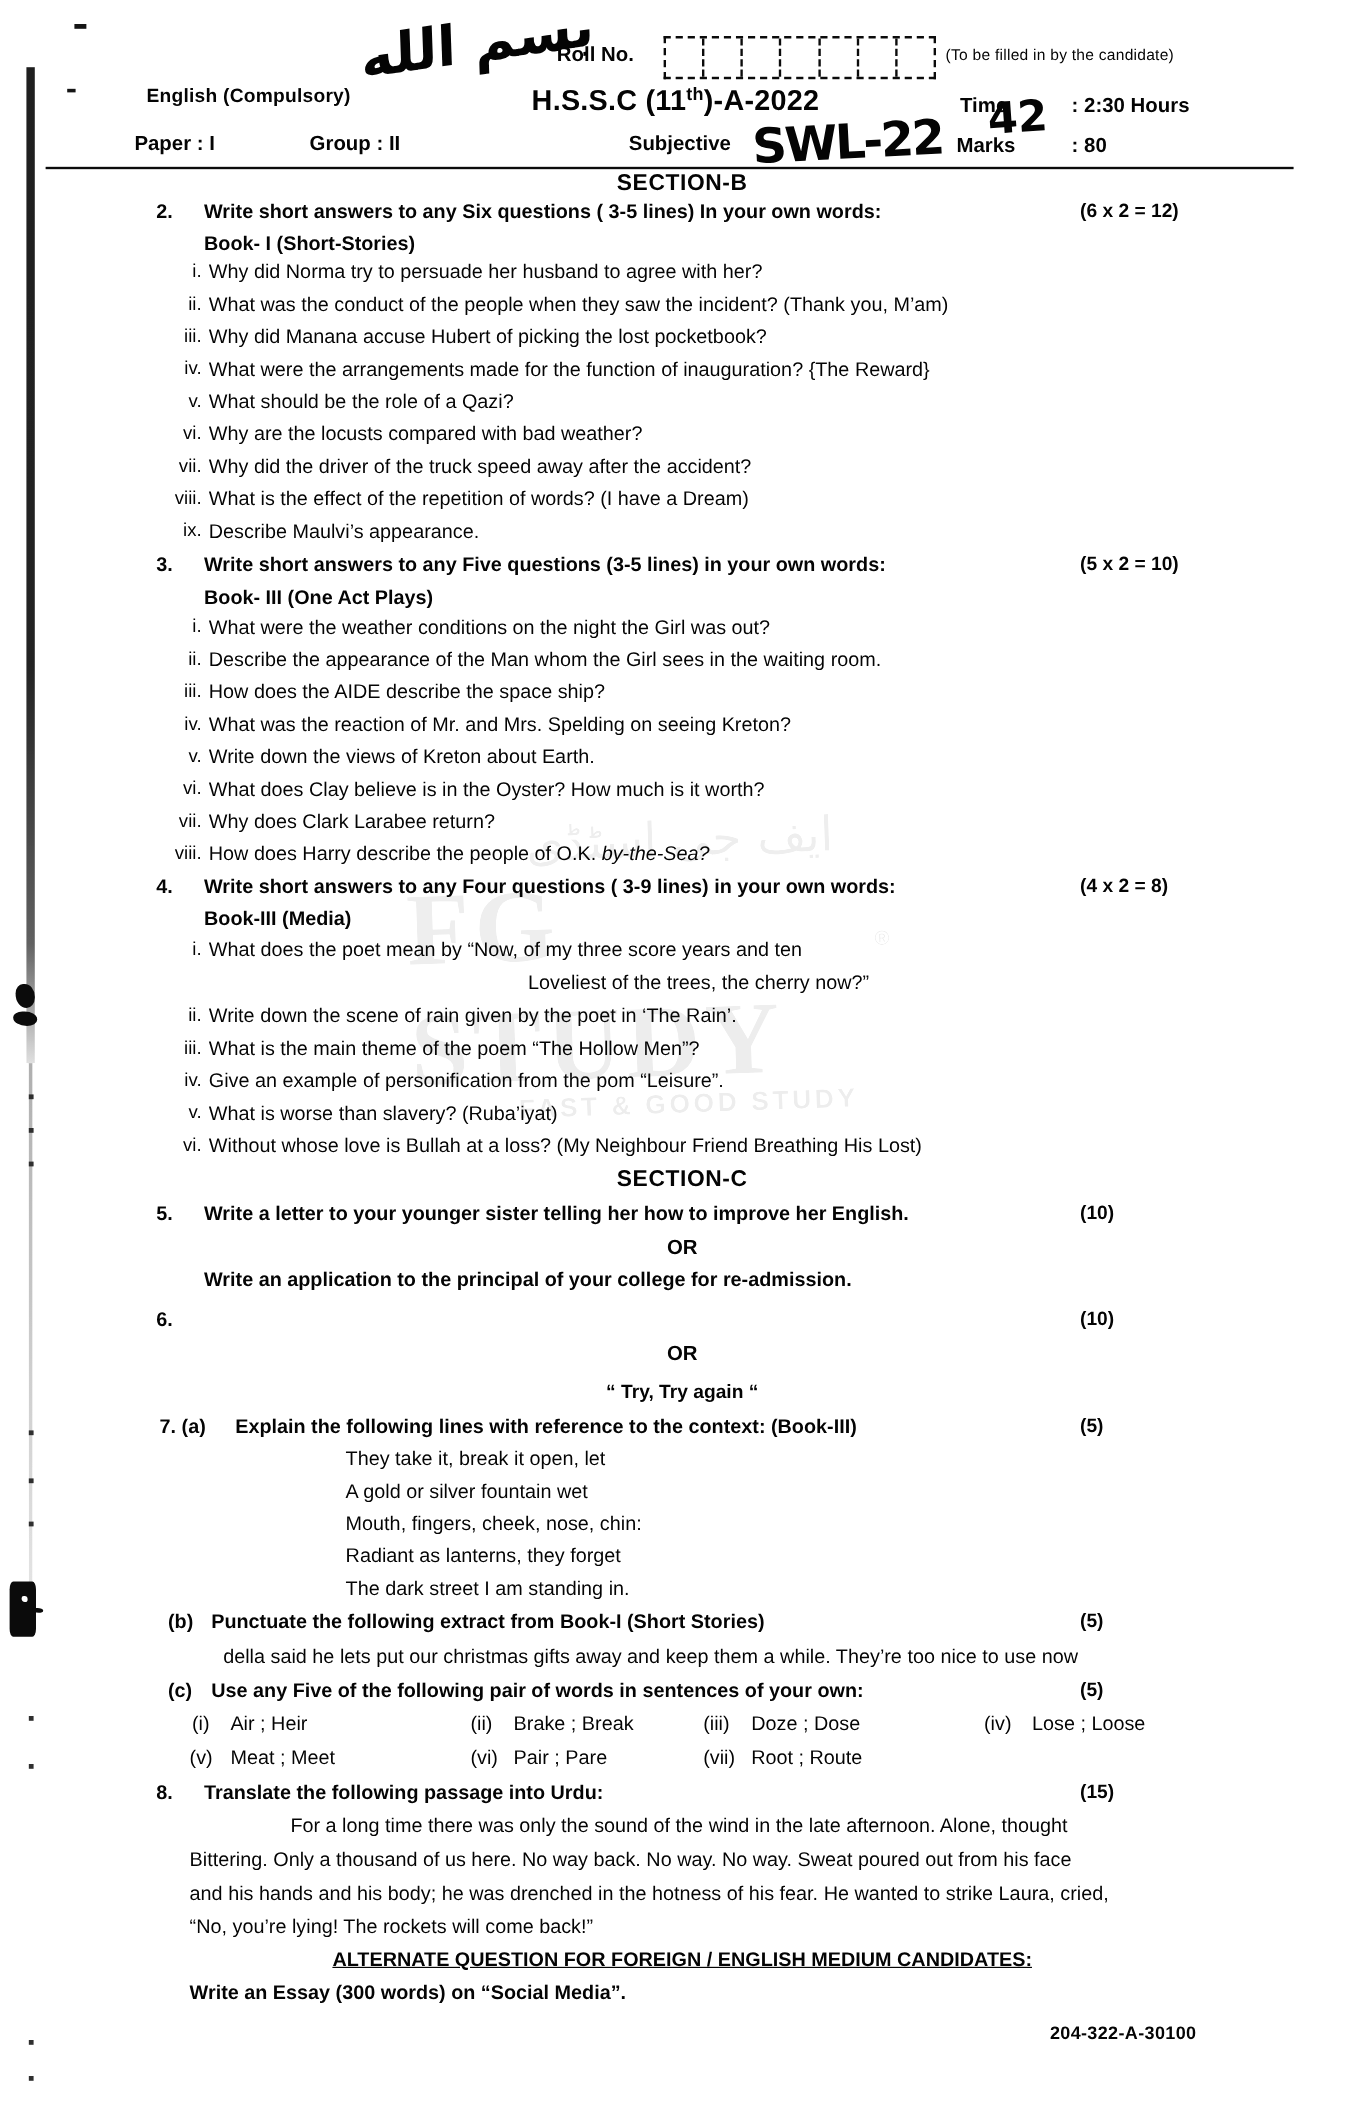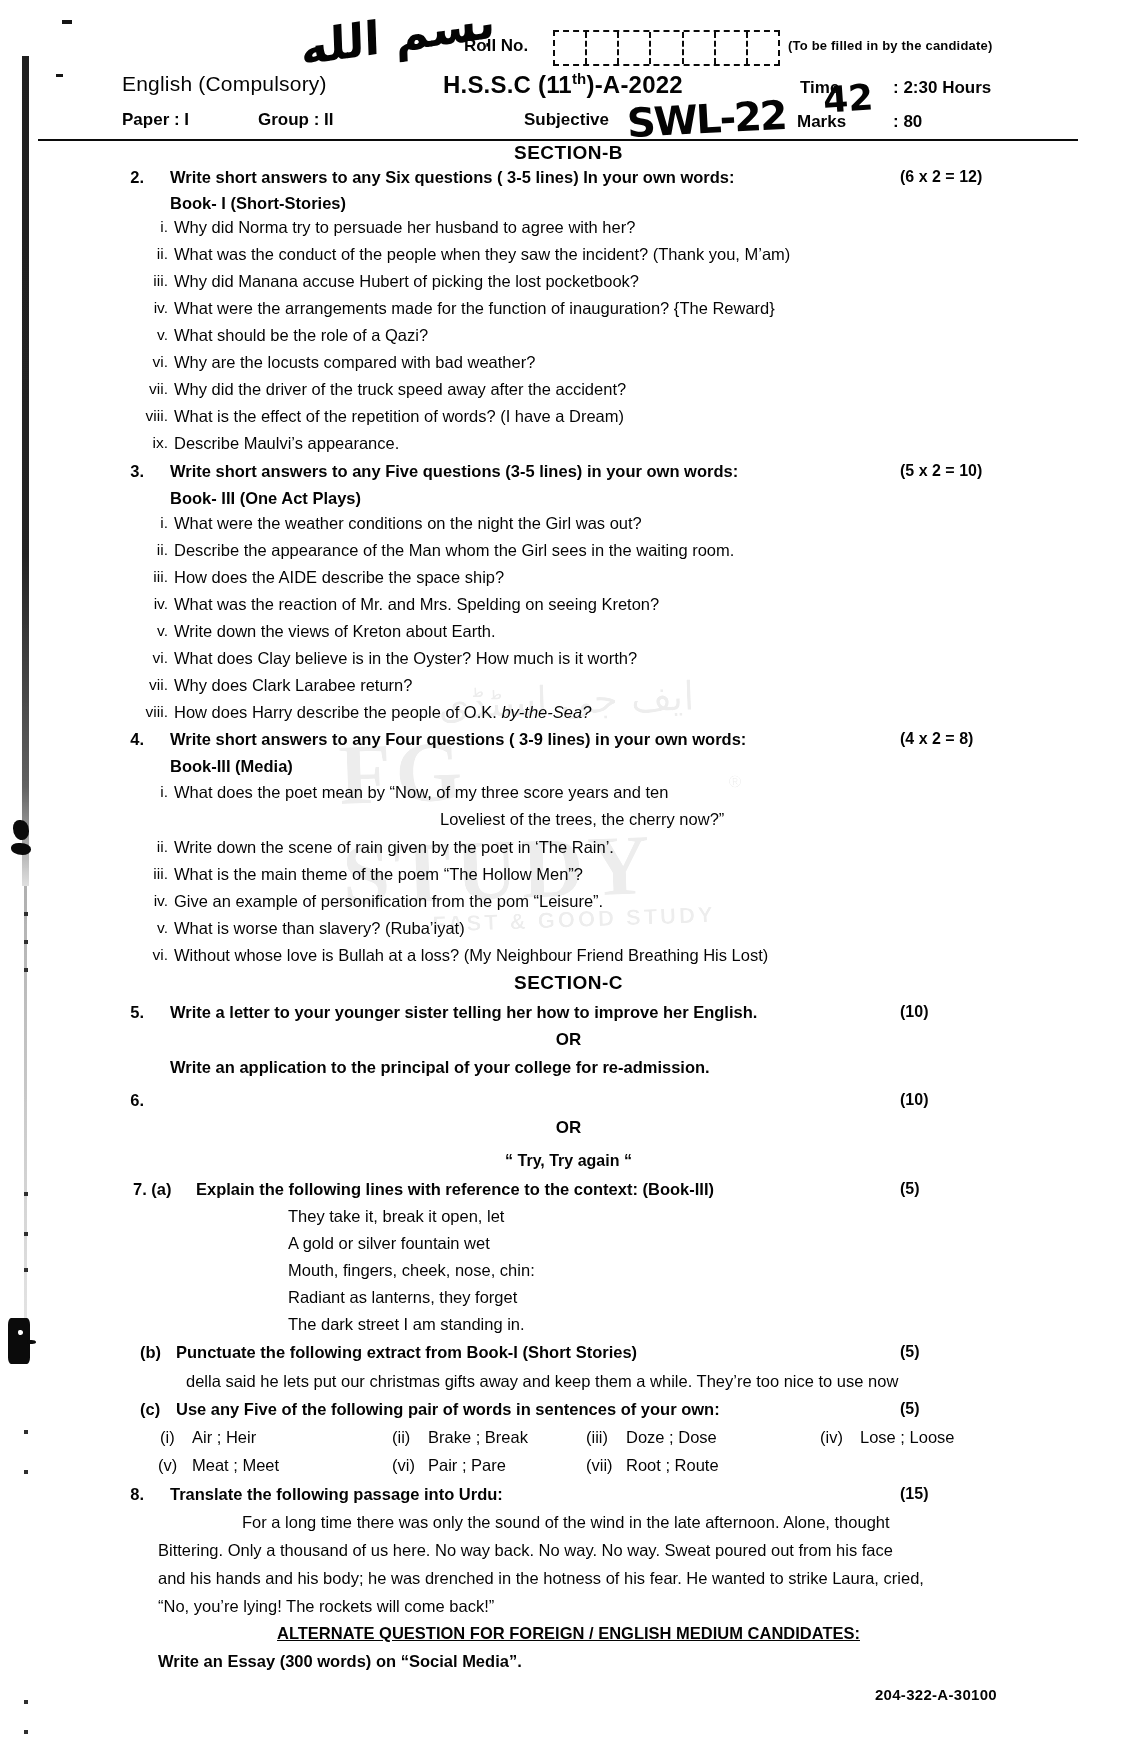--- a/index.html
+++ b/index.html
@@ -49,29 +49,29 @@
     font-family:"DejaVu Sans",sans-serif;transform:rotate(-8deg) skewX(-6deg);
     letter-spacing:-4px;
   }
   .rollno-label{position:absolute;left:464px;top:36px;font-size:17px;font-weight:bold;}
   .rollbox{
     position:absolute;left:553px;top:30px;width:223px;height:32px;
     border:2px dashed #111;display:flex;
   }
   .rollbox span{flex:1;border-right:2px dashed #111;}
   .rollbox span:last-child{border-right:none;}
-  .tobefilled{position:absolute;left:788px;top:38px;font-size:13px;font-weight:bold;letter-spacing:.2px;}
-
-  .subject-title{position:absolute;left:122px;top:72px;font-size:21px;font-weight:normal;letter-spacing:.2px;text-align:right;}
+  .tobefilled{position:absolute;left:788px;top:38px;font-size:13px;font-weight:normal;letter-spacing:.2px;}
+
+  .subject-title{position:absolute;left:122px;top:72px;font-size:16px;font-weight:bold;letter-spacing:.2px;text-align:right;}
   .exam-title{position:absolute;left:443px;top:70px;font-size:24px;font-weight:bold;letter-spacing:.2px;}
   .exam-title sup{font-size:15px;}
   .time-label{position:absolute;left:800px;top:78px;font-size:17px;font-weight:bold;}
   .time-val{position:absolute;left:893px;top:78px;font-size:17px;font-weight:bold;}
 
-  .paper-label{position:absolute;left:122px;top:110px;font-size:17px;font-weight:bold;}
+  .paper-label{position:absolute;left:112px;top:110px;font-size:17px;font-weight:bold;}
   .group-label{position:absolute;left:258px;top:110px;font-size:17px;font-weight:bold;}
   .subjective-label{position:absolute;left:524px;top:110px;font-size:17px;font-weight:bold;}
   .marks-label{position:absolute;left:797px;top:112px;font-size:17px;font-weight:bold;}
   .marks-val{position:absolute;left:893px;top:112px;font-size:17px;font-weight:bold;}
 
   .hand-42{
     position:absolute;left:823px;top:78px;font-size:36px;font-weight:bold;
     font-family:"DejaVu Sans",sans-serif;transform:rotate(-4deg);
   }
   .hand-swl{

